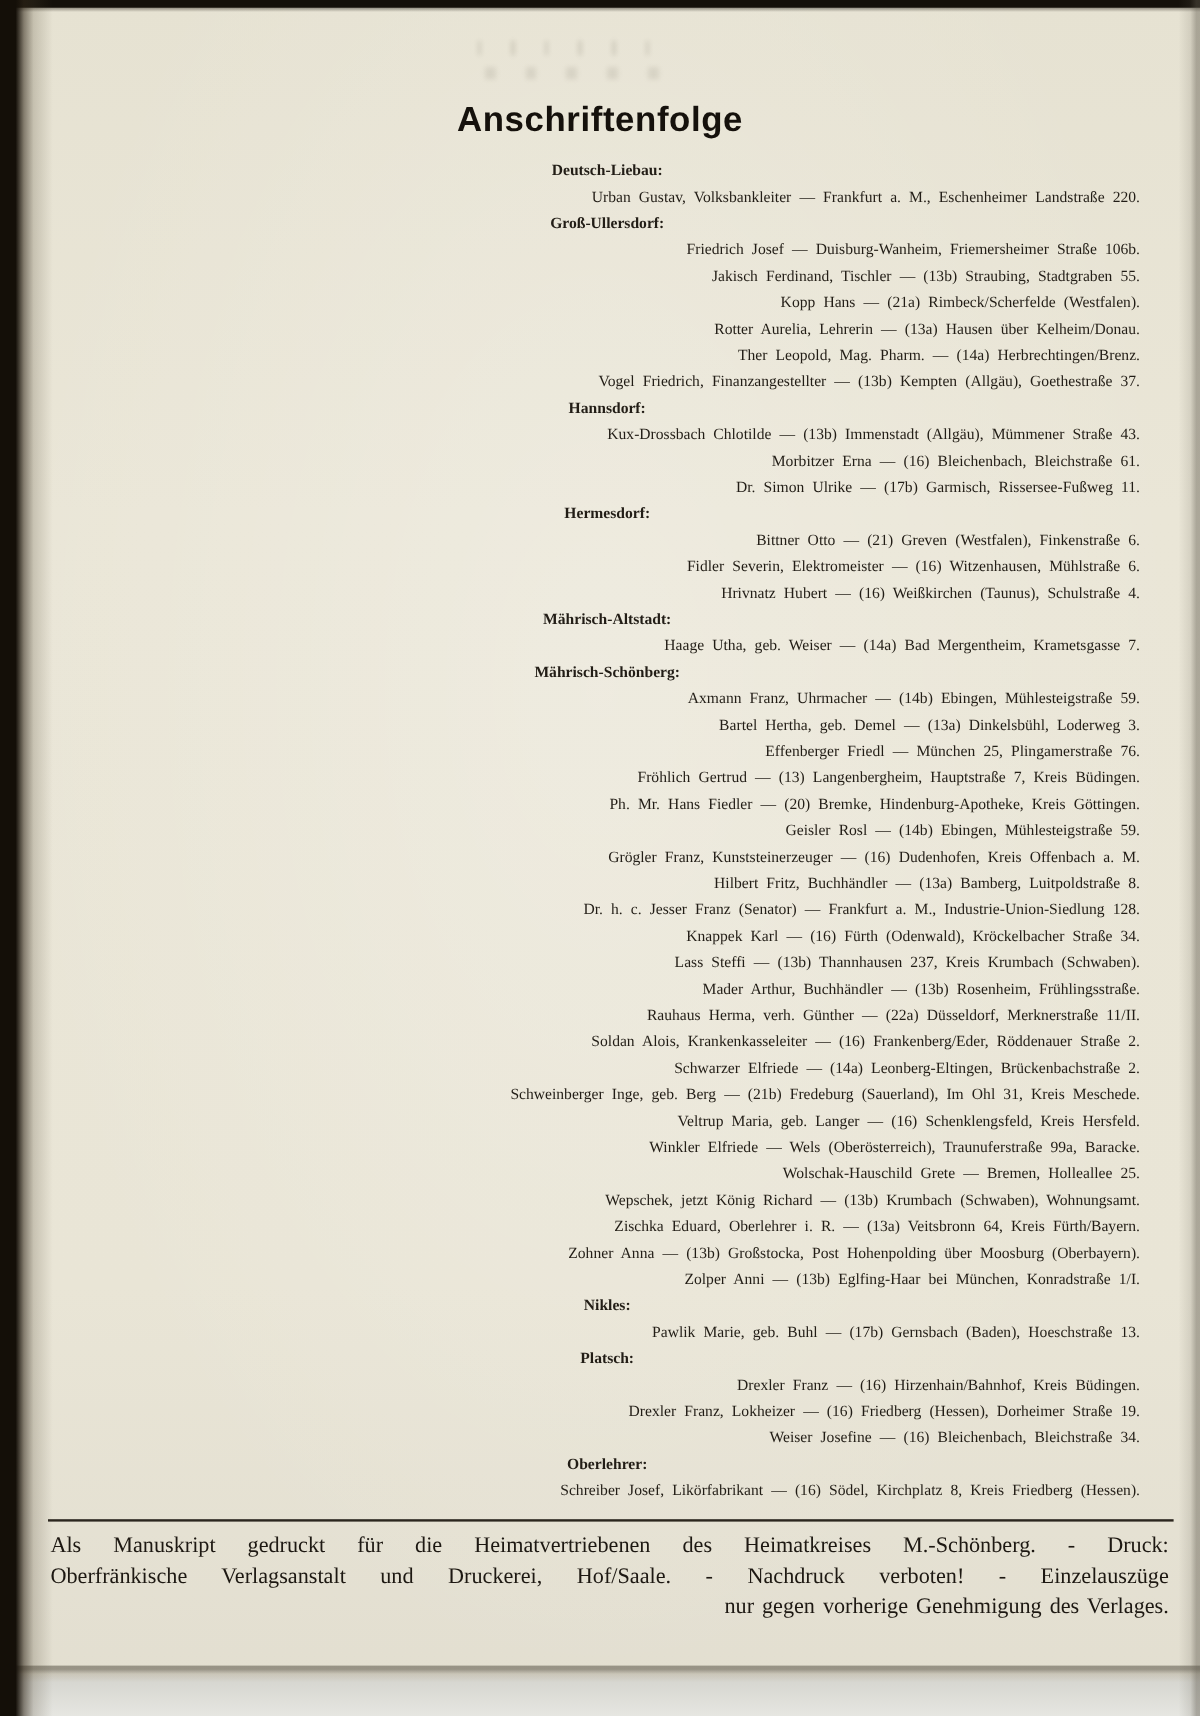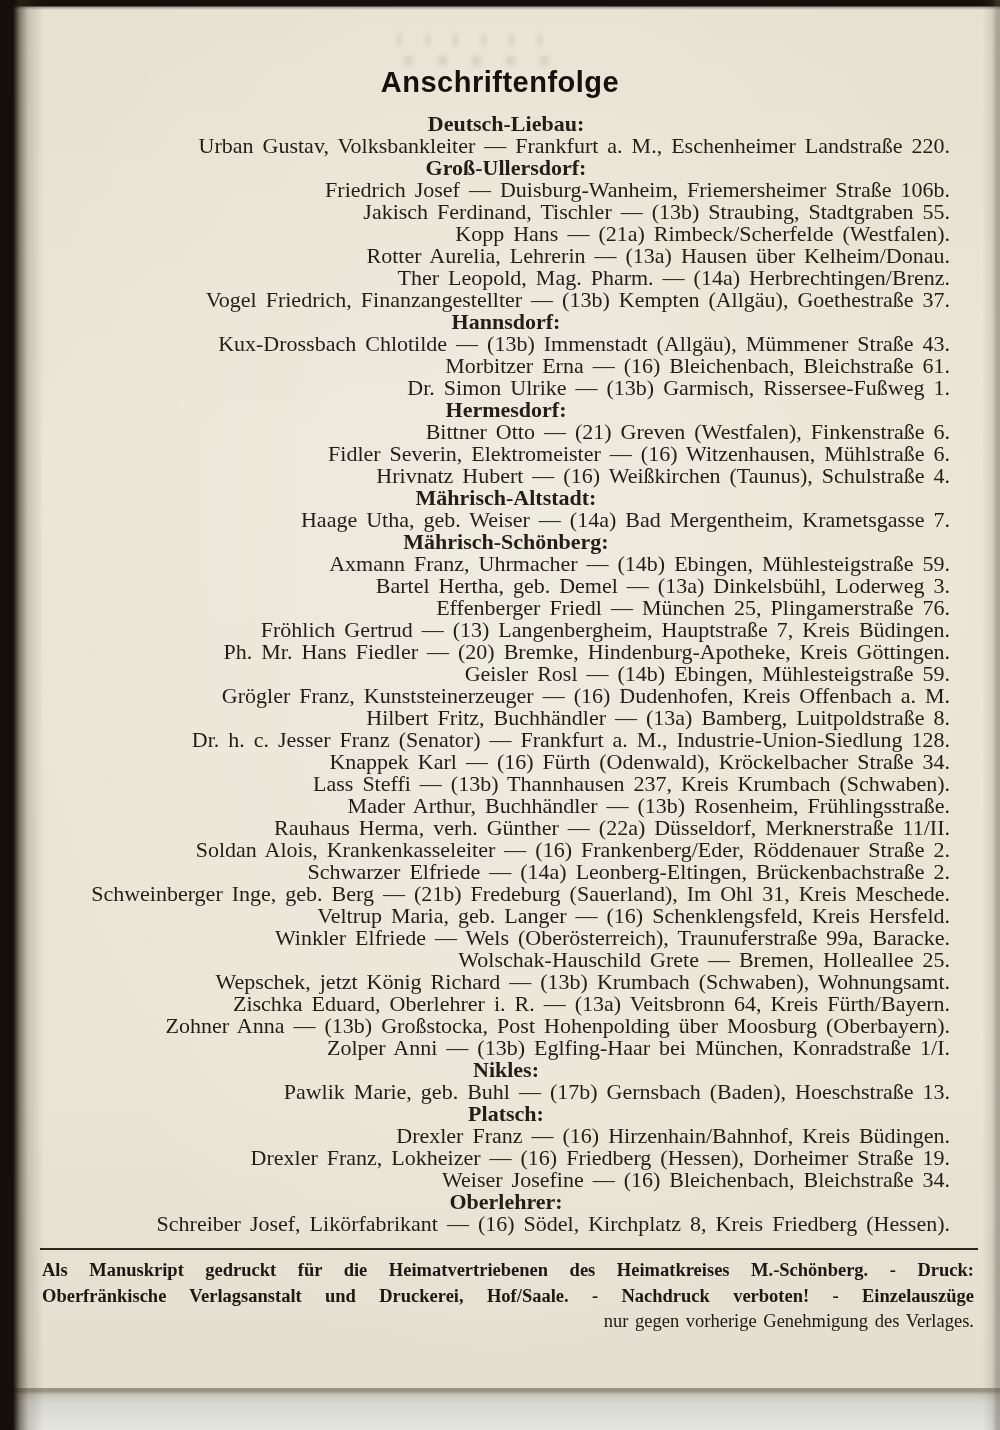--- a/index.html
+++ b/index.html
@@ -46,32 +46,32 @@
       repeating-linear-gradient(90deg, rgba(125,120,104,0.35) 0 9px, rgba(0,0,0,0) 9px 34px);
     background-size: 100% 12px, 100% 10px;
     background-position: 0 0, 6px 22px;
     background-repeat: no-repeat;
     filter: blur(2px);
     opacity: 0.45;
     z-index: 1; pointer-events: none;
   }
   .title {
     margin: 0;
-    padding-top: 66px;
+    padding-top: 84px;
     text-align: center;
     font-family: "Liberation Sans", sans-serif;
     font-weight: 800;
     font-size: 29px;
     letter-spacing: 0.5px;
     color: #15110c;
   }
   .sections {
     margin-top: 14px;
     padding: 0 50px 0 62px;
-    font-size: 22px;
+    font-size: 13px;
     line-height: 22px;
     color: #221d16;
     word-spacing: 3.5px;
   }
   .section-heading {
     text-align: center;
     font-weight: 700;
     white-space: nowrap;
   }
   .entry-line {
@@ -88,21 +88,20 @@
     padding: 0 26px 0 42px;
     font-size: 18.5px;
     line-height: 25.5px;
     color: #1d1812;
     word-spacing: 2px;
   }
   .footer-line.justify {
     text-align: justify;
     text-align-last: justify;
     white-space: normal;
-    font-weight: bold;
   }
   .footer-line.center {
     text-align: right;
   }
 </style>
 </head>
 <body>
 
 <div class="paper">
   <div class="smudge"></div>
@@ -115,21 +114,21 @@
       <div class="section-heading">Groß-Ullersdorf:</div>
       <div class="entry-line">Friedrich Josef — Duisburg-Wanheim, Friemersheimer Straße 106b.</div>
       <div class="entry-line">Jakisch Ferdinand, Tischler — (13b) Straubing, Stadtgraben 55.</div>
       <div class="entry-line">Kopp Hans — (21a) Rimbeck/Scherfelde (Westfalen).</div>
       <div class="entry-line">Rotter Aurelia, Lehrerin — (13a) Hausen über Kelheim/Donau.</div>
       <div class="entry-line">Ther Leopold, Mag. Pharm. — (14a) Herbrechtingen/Brenz.</div>
       <div class="entry-line">Vogel Friedrich, Finanzangestellter — (13b) Kempten (Allgäu), Goethestraße 37.</div>
       <div class="section-heading">Hannsdorf:</div>
       <div class="entry-line">Kux-Drossbach Chlotilde — (13b) Immenstadt (Allgäu), Mümmener Straße 43.</div>
       <div class="entry-line">Morbitzer Erna — (16) Bleichenbach, Bleichstraße 61.</div>
-      <div class="entry-line">Dr. Simon Ulrike — (13b) Garmisch, Rissersee-Fußweg 1.</div>
+      <div class="entry-line">Dr. Simon Ulrike — (17b) Garmisch, Rissersee-Fußweg 11.</div>
       <div class="section-heading">Hermesdorf:</div>
       <div class="entry-line">Bittner Otto — (21) Greven (Westfalen), Finkenstraße 6.</div>
       <div class="entry-line">Fidler Severin, Elektromeister — (16) Witzenhausen, Mühlstraße 6.</div>
       <div class="entry-line">Hrivnatz Hubert — (16) Weißkirchen (Taunus), Schulstraße 4.</div>
       <div class="section-heading">Mährisch-Altstadt:</div>
       <div class="entry-line">Haage Utha, geb. Weiser — (14a) Bad Mergentheim, Krametsgasse 7.</div>
       <div class="section-heading">Mährisch-Schönberg:</div>
       <div class="entry-line">Axmann Franz, Uhrmacher — (14b) Ebingen, Mühlesteigstraße 59.</div>
       <div class="entry-line">Bartel Hertha, geb. Demel — (13a) Dinkelsbühl, Loderweg 3.</div>
       <div class="entry-line">Effenberger Friedl — München 25, Plingamerstraße 76.</div>

